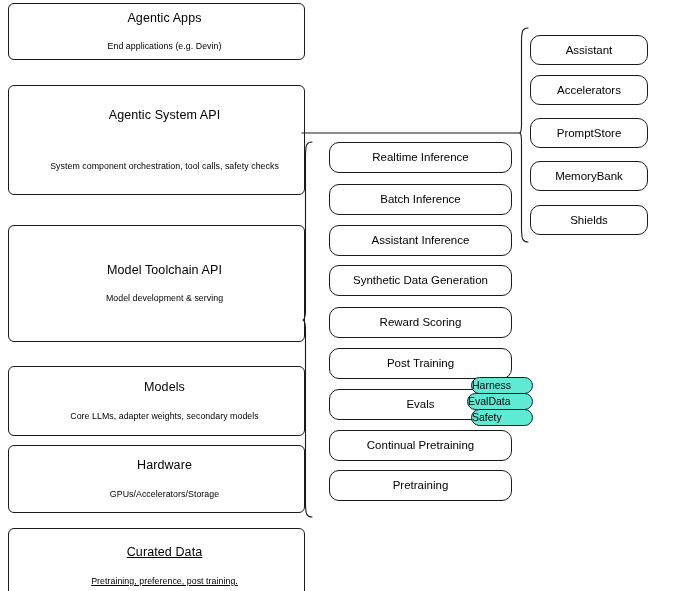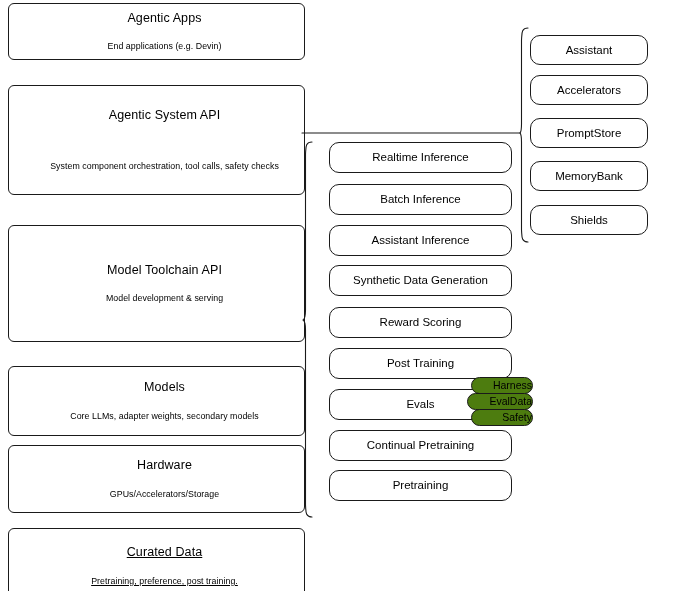--- a/index.html
+++ b/index.html
@@ -73,25 +73,25 @@
     border-radius: 10px;
     font-size: 11.5px;
   }
 
   
   .pill {
     position: absolute;
     box-sizing: border-box;
     border: 1px solid #1a1a1a;
     border-radius: 9px;
-    background: #4d7c0f;
+    background: #5eead4;
     height: 17px;
     display: flex;
     align-items: center;
-    justify-content: flex-end;
+    justify-content: flex-start;
     font-size: 10.5px;
     line-height: 1;
     z-index: 6;
   }
 
   
   #overlay {
     position: absolute;
     left: 0; top: 0;
     width: 682px;

